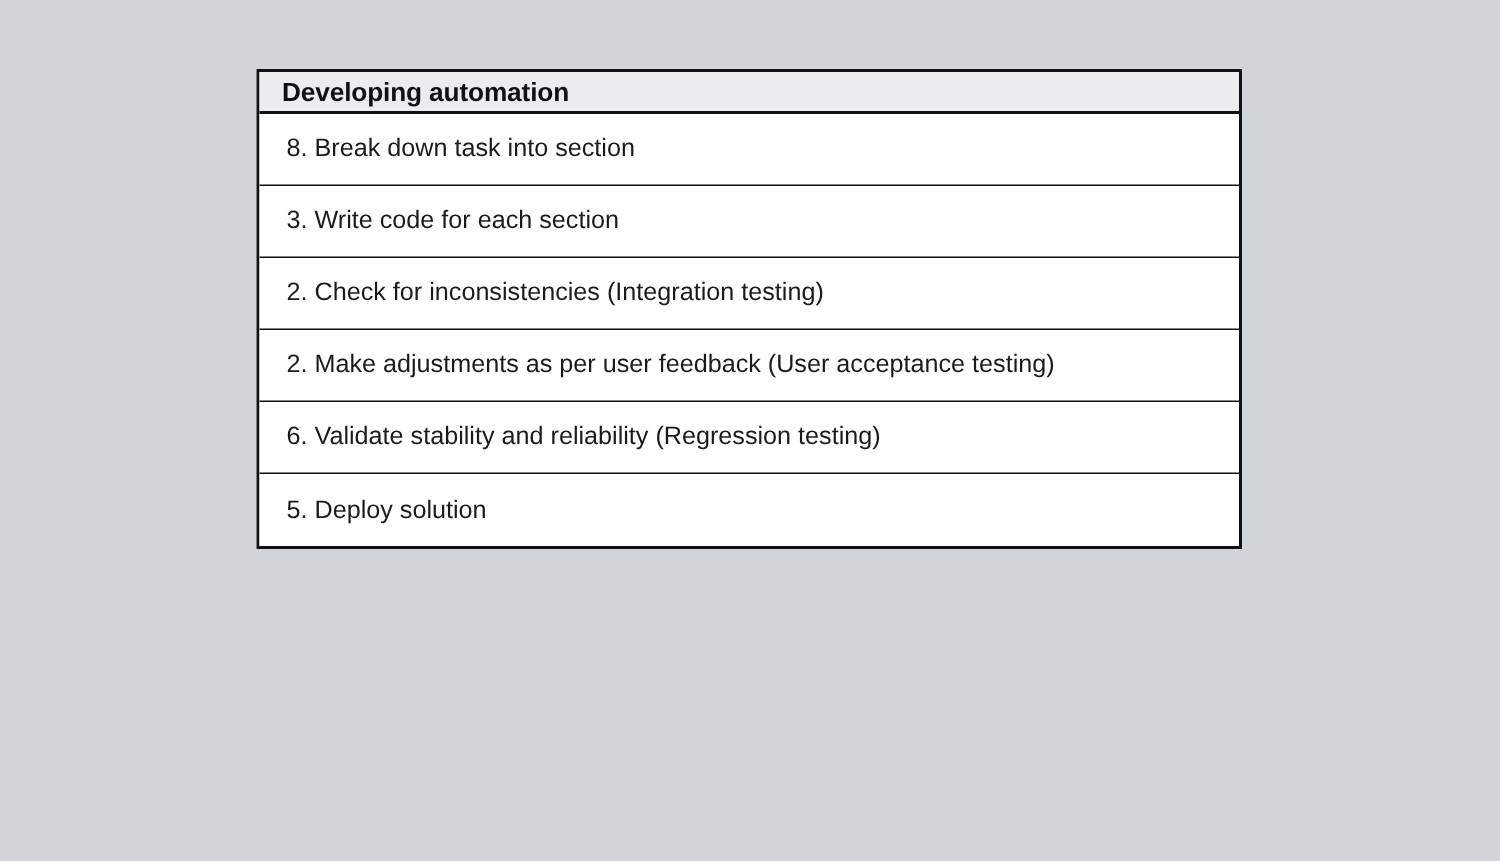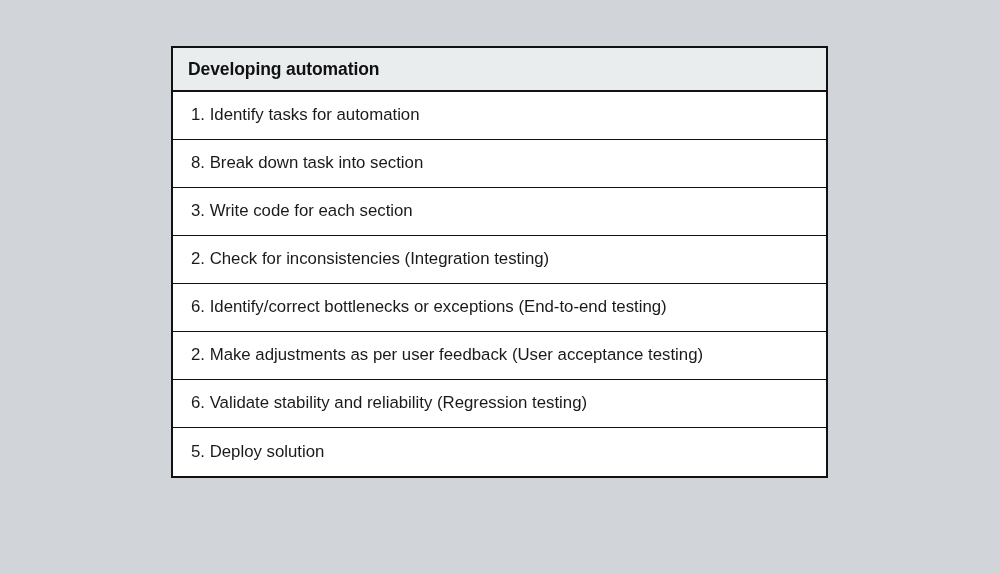--- a/index.html
+++ b/index.html
@@ -26,21 +26,21 @@
     top: 46px;
     width: 657px;
     box-sizing: border-box;
     border: 2px solid #111111;
     background: #ffffff;
   }
 
   .table-header {
     background: #e9edee;
     border-bottom: 2px solid #111111;
-    height: 44px;
+    height: 28px;
     display: flex;
     align-items: center;
     padding-left: 15px;
     box-sizing: border-box;
   }
 
   .table-header-title {
     font-size: 17.5px;
     font-weight: bold;
     color: #111111;
@@ -79,40 +79,34 @@
 <div class="page">
 
   <div class="table-wrap">
 
     <div class="table-header">
       <span class="table-header-title">Developing automation</span>
     </div>
 
     <div class="table-body">
 
-      <div class="table-row">
-        <span class="row-text">1. Identify tasks for automation</span>
-      </div>
 
       <div class="table-row">
         <span class="row-text">8. Break down task into section</span>
       </div>
 
       <div class="table-row">
         <span class="row-text">3. Write code for each section</span>
       </div>
 
 
       <div class="table-row">
         <span class="row-text">2. Check for inconsistencies (Integration testing)</span>
       </div>
 
-      <div class="table-row">
-        <span class="row-text">6. Identify/correct bottlenecks or exceptions (End-to-end testing)</span>
-      </div>
 
       <div class="table-row">
         <span class="row-text">2. Make adjustments as per user feedback (User acceptance testing)</span>
       </div>
 
       <div class="table-row">
         <span class="row-text">6. Validate stability and reliability (Regression testing)</span>
       </div>
 
       <div class="table-row">

